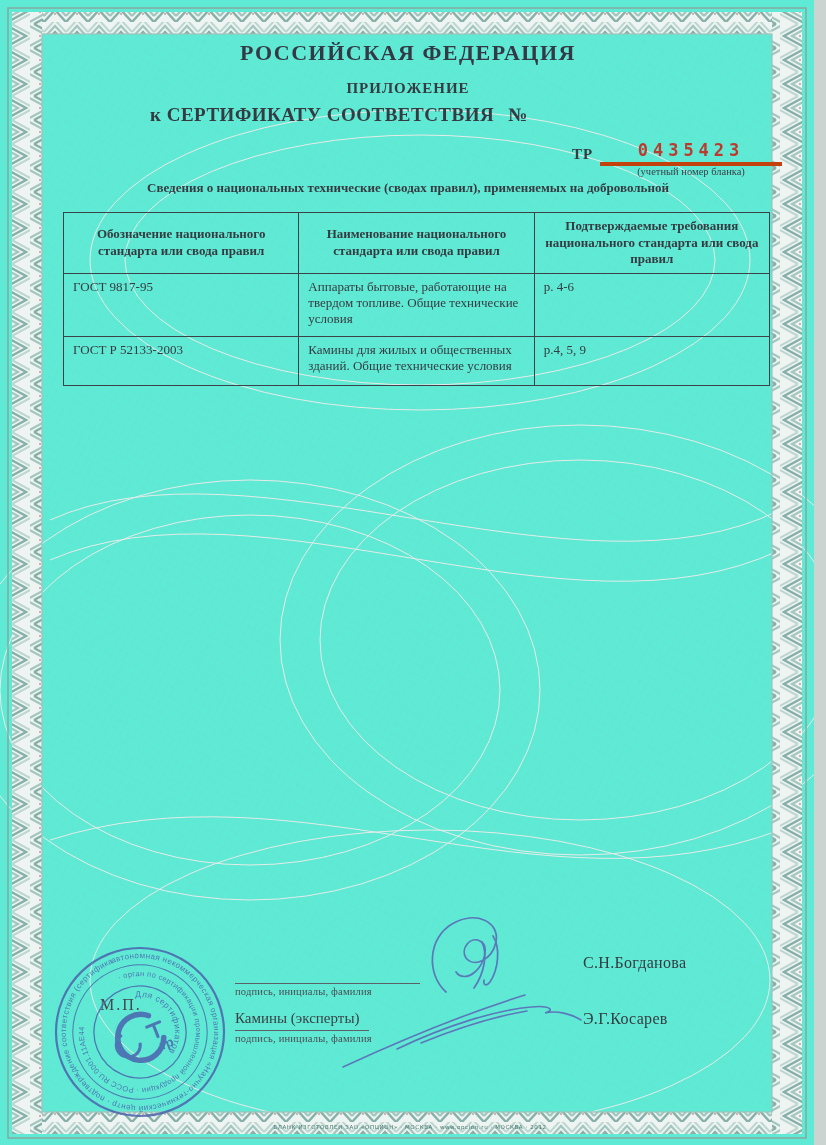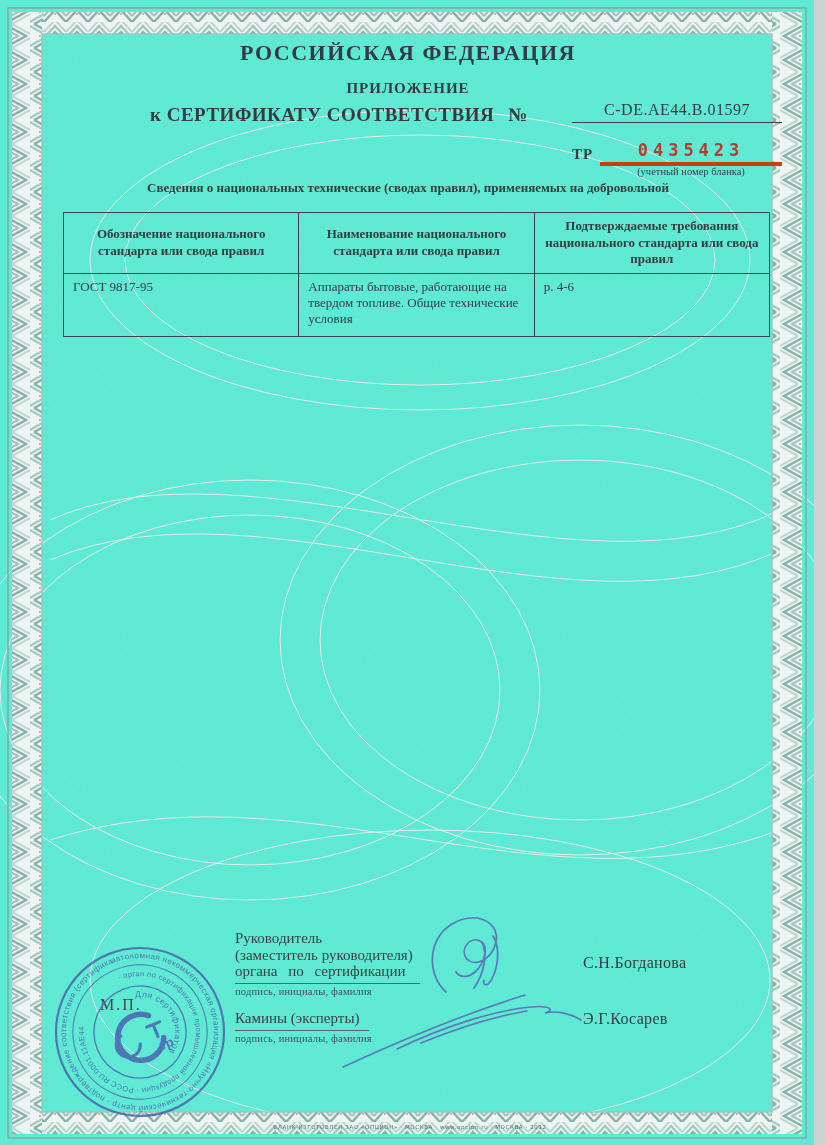--- a/index.html
+++ b/index.html
@@ -110,21 +110,20 @@
     <rect x="42" y="34" width="730" height="1078" fill="none" stroke="#9fc2bb" stroke-width="1.2"></rect>
   </svg>
   <div class="scan-edge"></div>
 
   <div class="abs country">РОССИЙСКАЯ ФЕДЕРАЦИЯ</div>
   <div class="abs dockind">ПРИЛОЖЕНИЕ</div>
 
   <div class="abs certline-label">
     <span>к СЕРТИФИКАТУ СООТВЕТСТВИЯ</span><span class="numsign">№</span>
   </div>
-  <div class="abs certnum-field">C-DE.AE44.B.01597</div>
 
   <div class="abs trlabel">ТР</div>
   <div class="abs blanknum-field">0435423</div>
   <div class="abs blankcaption">(учетный номер бланка)</div>
 
   <div class="abs intro">
     <div>Сведения о национальных технические (сводах правил), применяемых на добровольной</div>
   </div>
 
   <table class="std">
@@ -134,28 +133,28 @@
         <th class="c2">Наименование национального стандарта или свода правил</th>
         <th class="c3">Подтверждаемые требования национального стандарта или свода правил</th>
       </tr>
     </thead>
     <tbody>
       <tr class="r1">
         <td class="c1">ГОСТ 9817-95</td>
         <td class="c2">Аппараты бытовые, работающие на твердом топливе. Общие технические условия</td>
         <td class="c3">р. 4-6</td>
       </tr>
+      <tr class="r2">
+        <td class="c1">ГОСТ Р 52133-2003</td>
+        <td class="c2">Камины для жилых и общественных зданий. Общие технические условия</td>
+        <td class="c3">р.4, 5, 9</td>
+      </tr>
     </tbody>
   </table>
 
-  <div class="abs sig-roles">
-    <div>Руководитель</div>
-    <div>(заместитель руководителя)</div>
-    <div class="roleline3">органа по сертификации</div>
-  </div>
   <div class="abs rule rule1"></div>
   <div class="abs sigcaption cap1">подпись, инициалы, фамилия</div>
   <div class="abs name name1">С.Н.Богданова</div>
 
   <div class="abs expert-role">Камины (эксперты)</div>
   <div class="abs rule rule2"></div>
   <div class="abs sigcaption cap2">подпись, инициалы, фамилия</div>
   <div class="abs name name2">Э.Г.Косарев</div>
 
   <svg class="abs" style="left:418px; top:912px;" width="105" height="85" viewBox="0 0 105 85">

